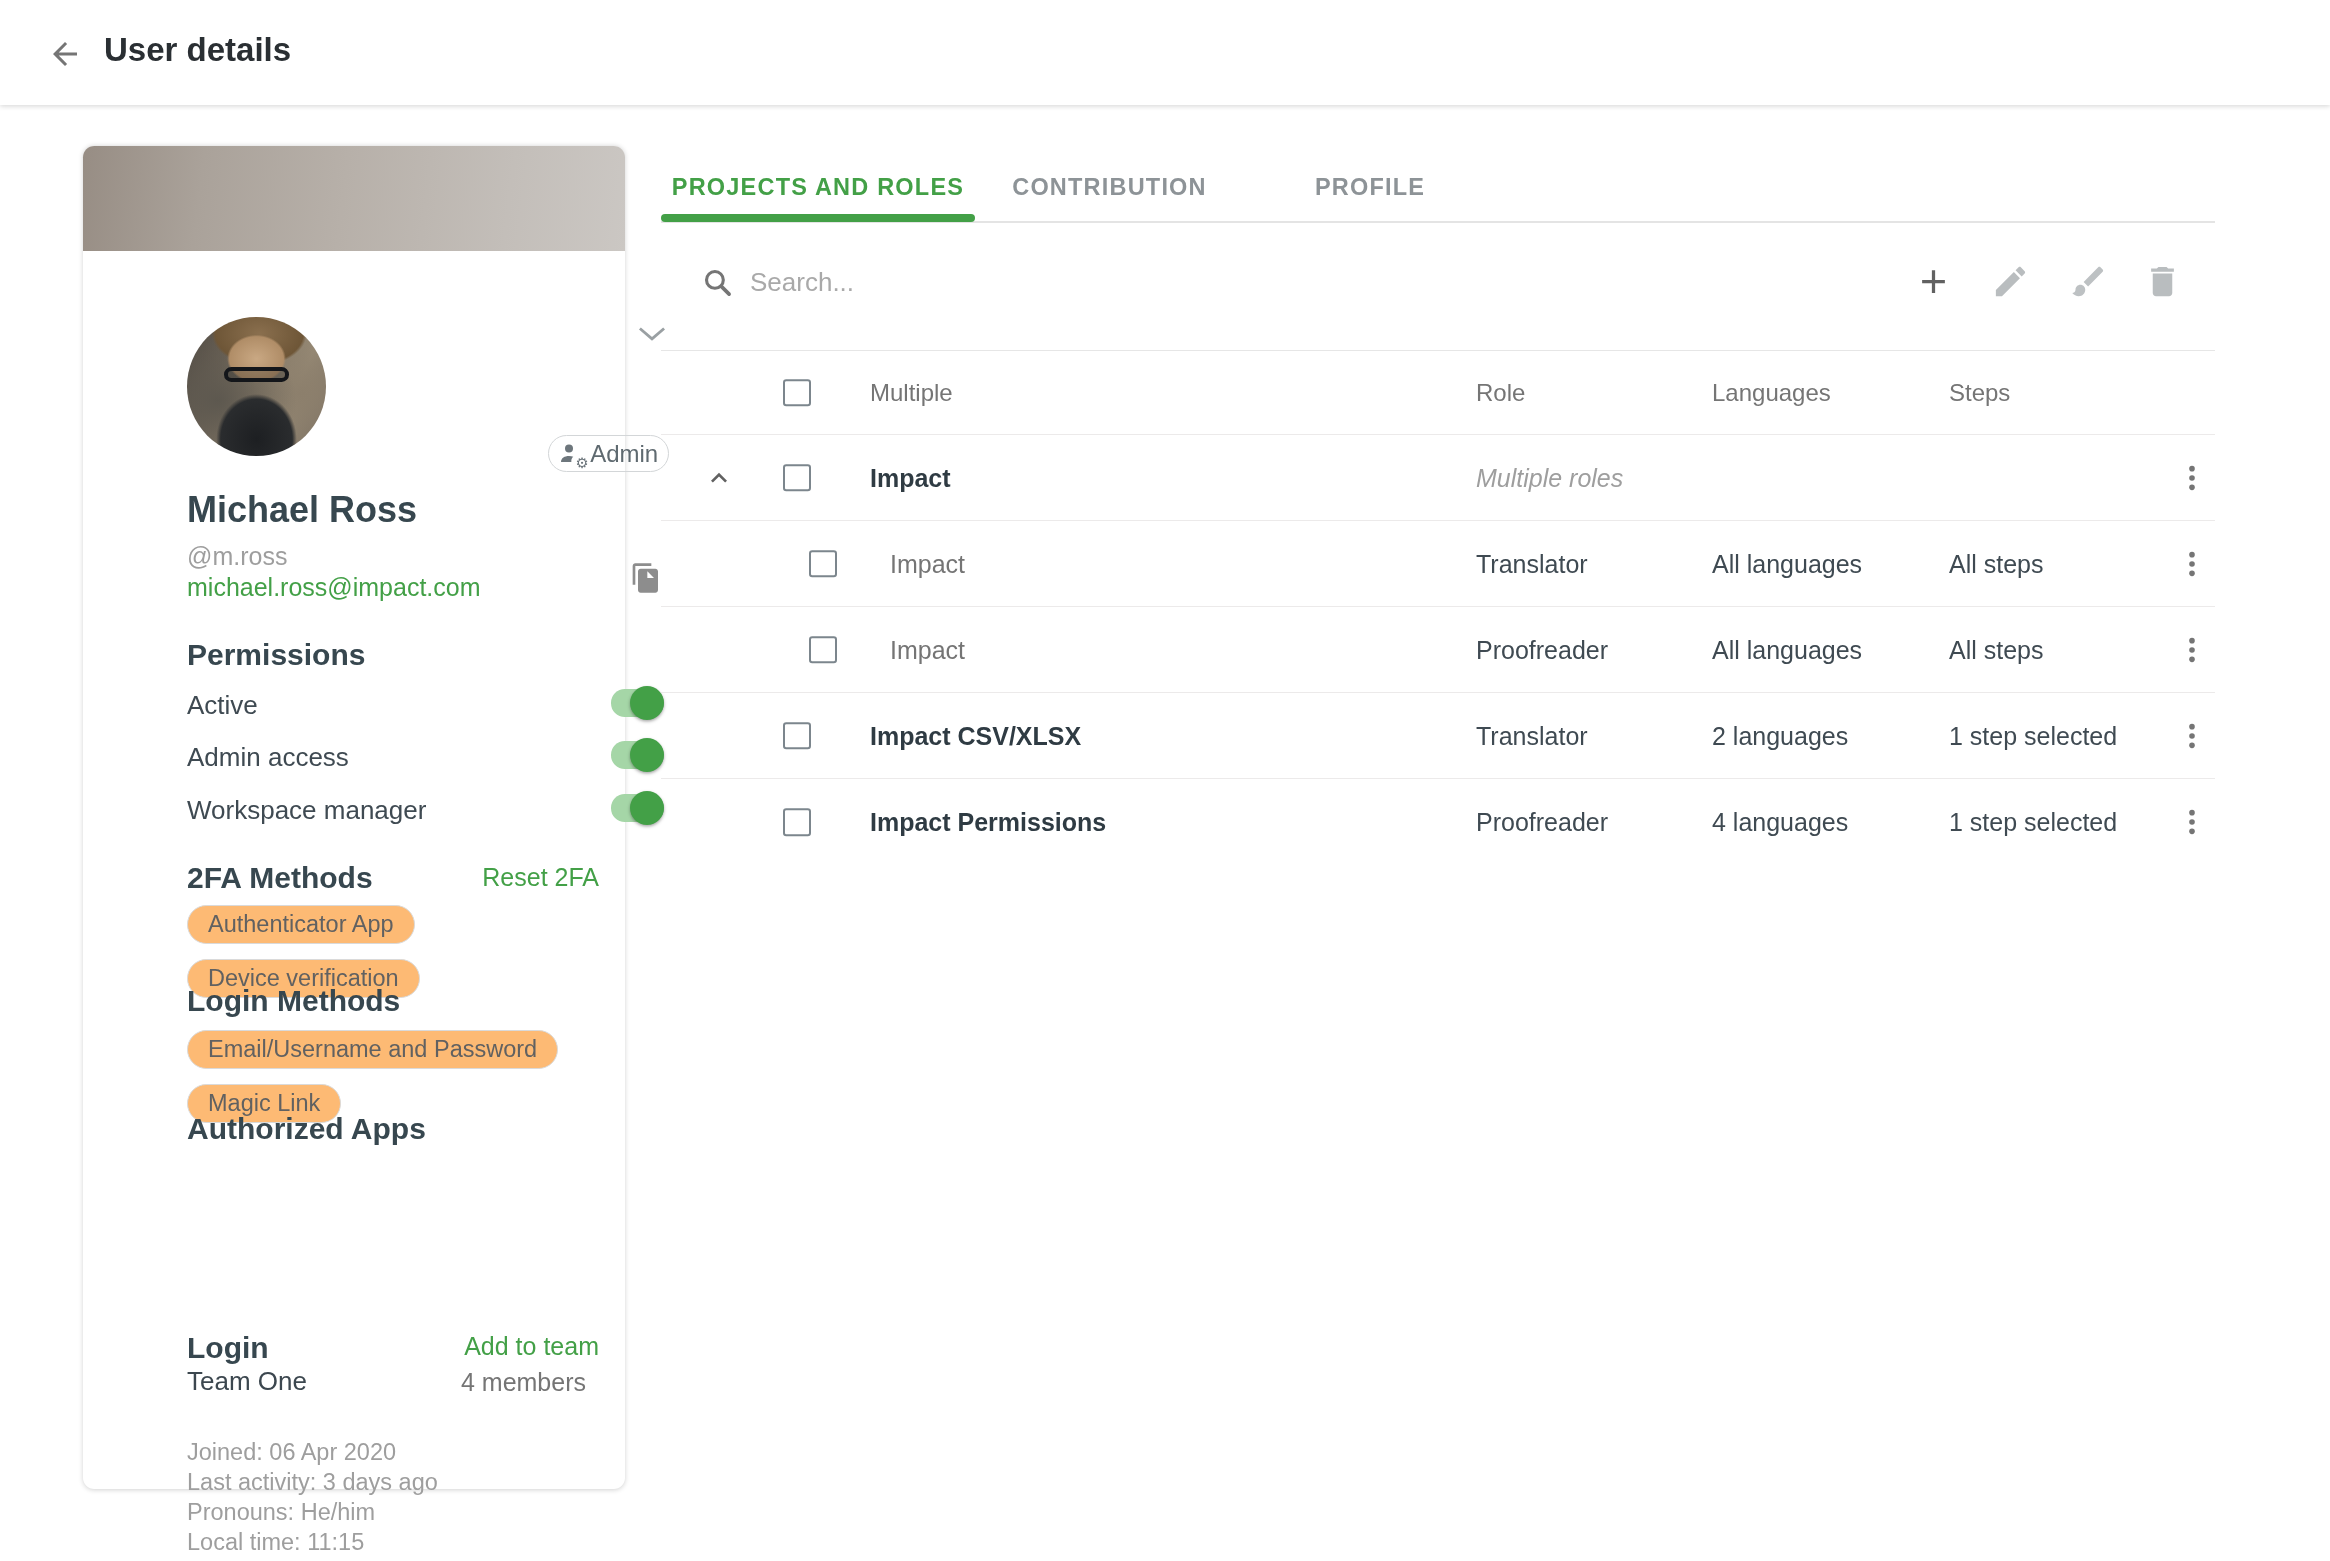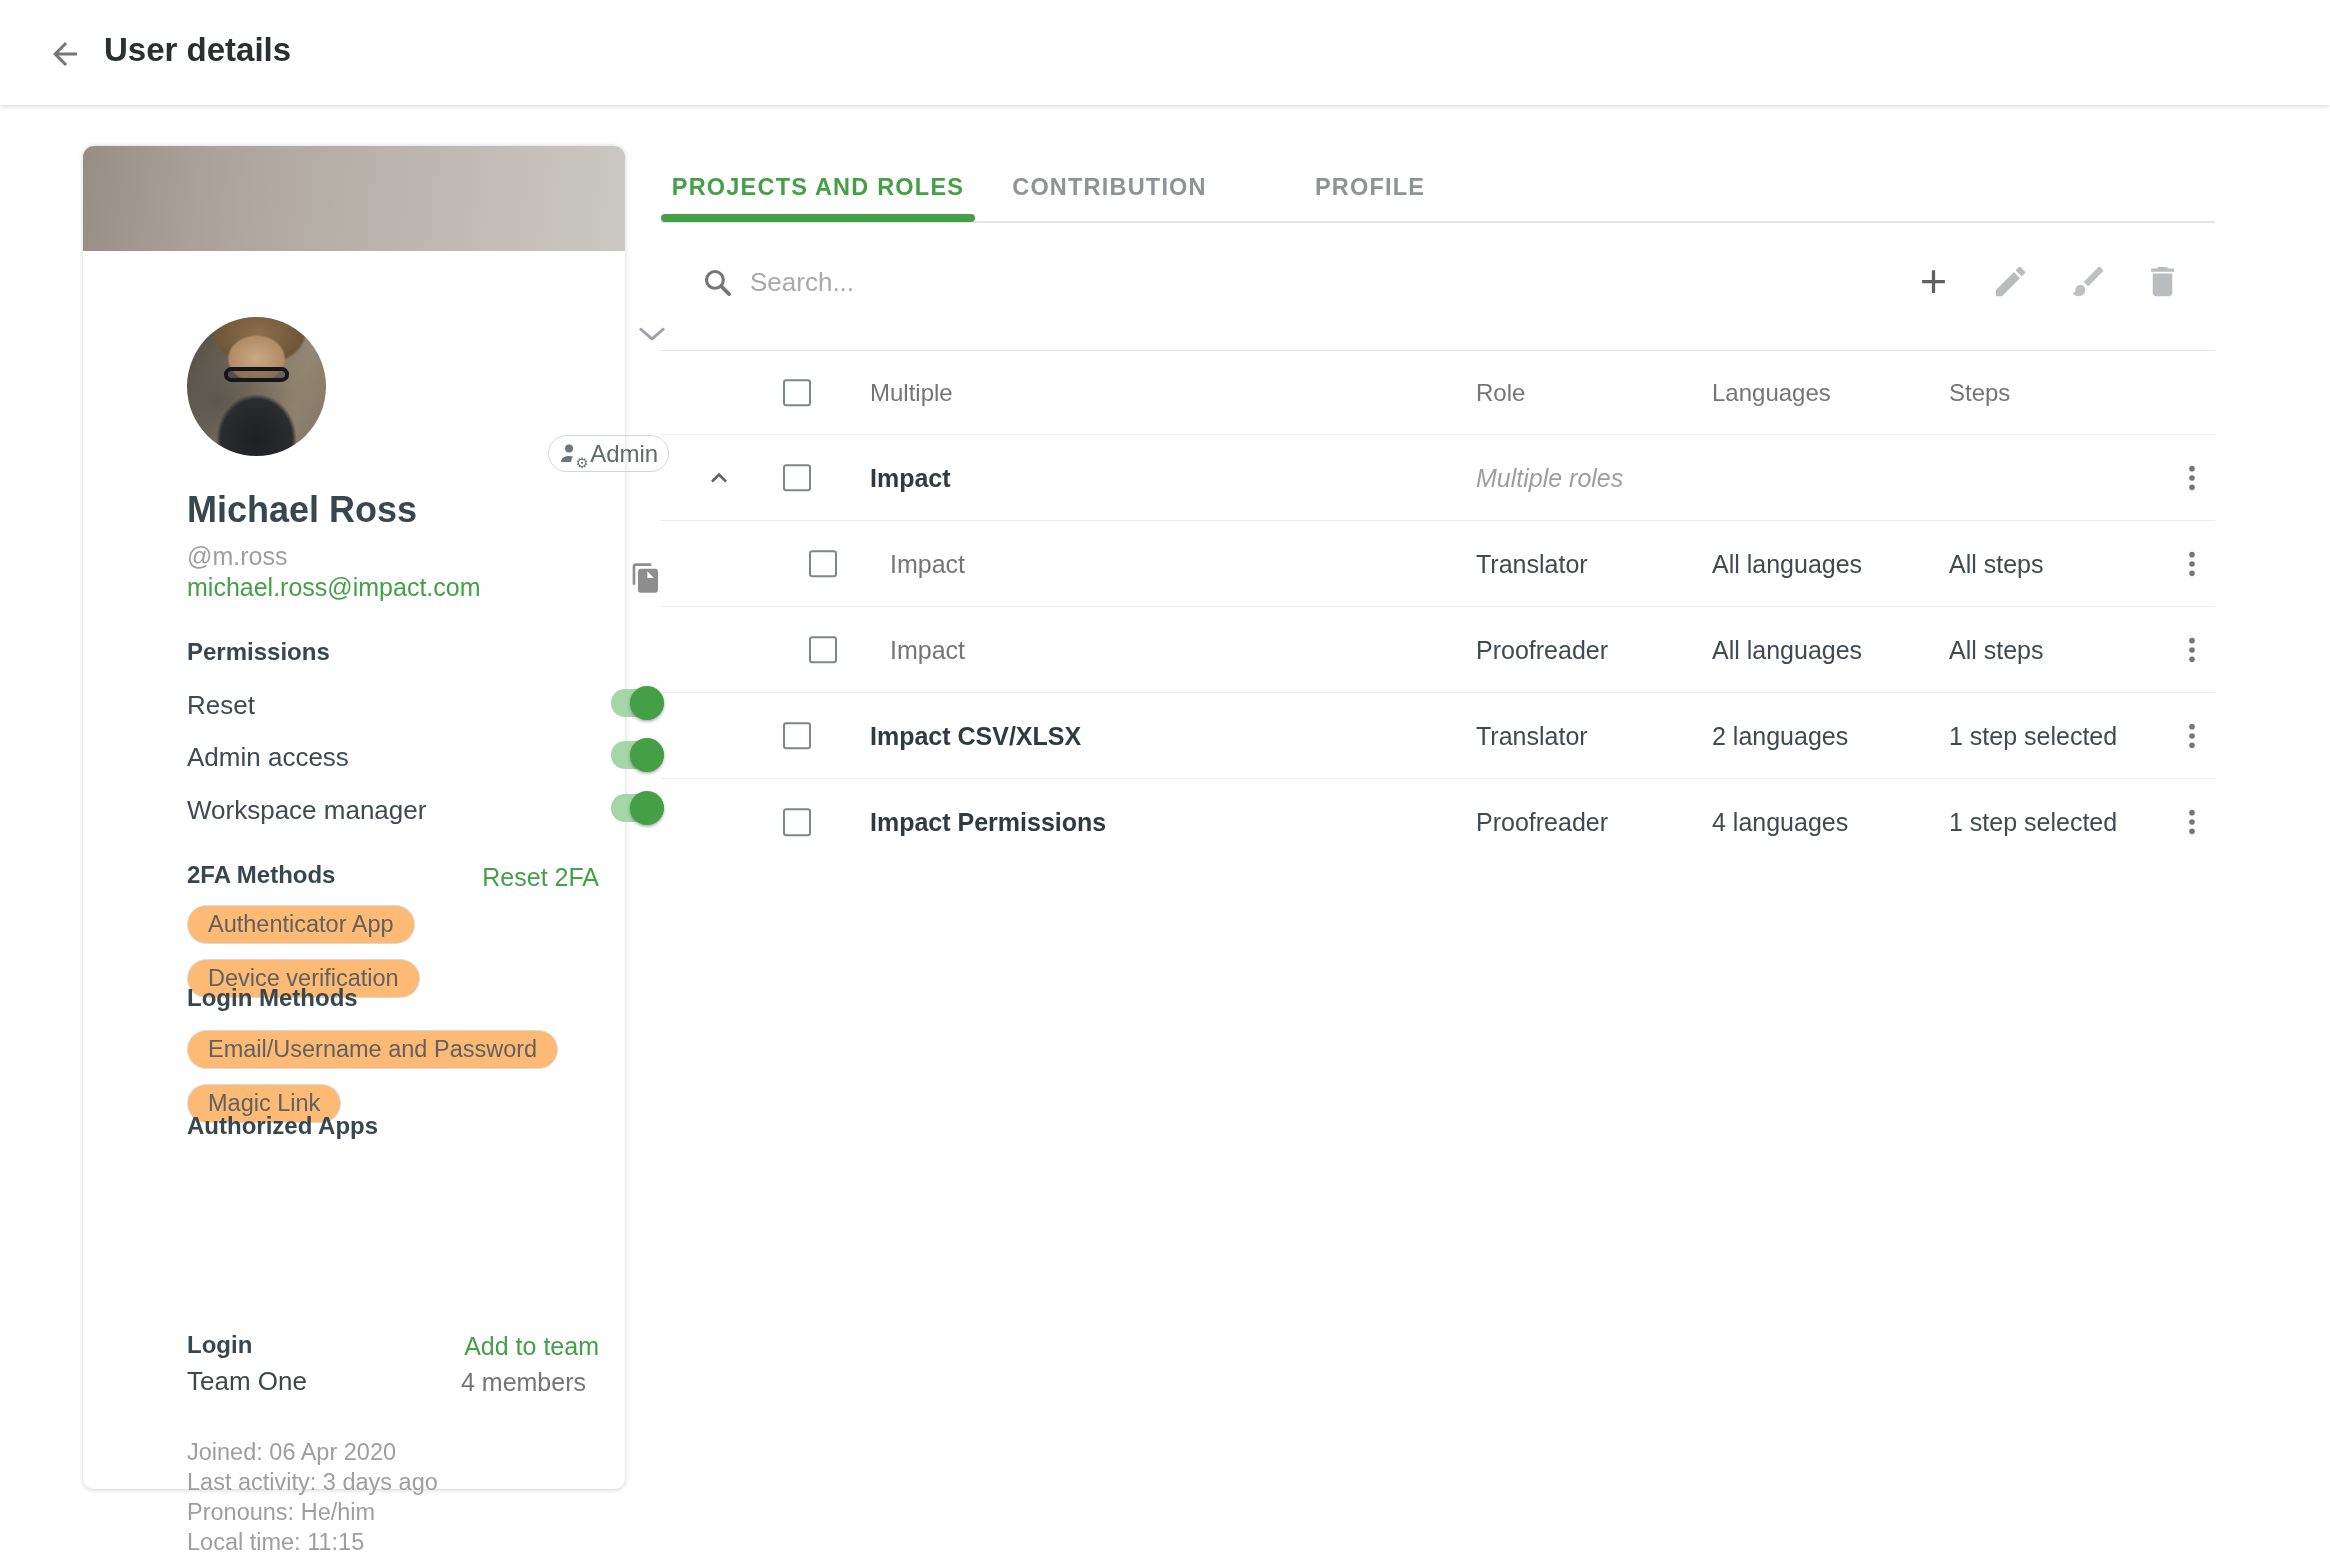--- a/index.html
+++ b/index.html
@@ -41,21 +41,21 @@
   .admin-badge{position:absolute;left:465px;top:289px;width:121px;height:37px;border:1.6px solid #d3d6d8;
           border-radius:18.6px;display:flex;align-items:center;justify-content:center;gap:7.3px;color:#5f6a70;}
   .admin-badge .ab-icon{position:relative;width:24px;height:24px;}
   .admin-badge .gear{position:absolute;right:-5.7px;bottom:-4.9px;font-size:14.6px;color:#6d767c;line-height:1;}
   .admin-badge .ab-label{font-size:24px;}
   .u-name{position:absolute;left:104px;top:343px;font-size:36px;font-weight:700;color:var(--dark);}
   .u-handle{position:absolute;left:104px;top:396px;font-size:25px;color:var(--light-gray);}
   .u-email{position:absolute;left:104px;top:427px;font-size:25px;color:var(--green);cursor:pointer;}
   .copy-btn{position:absolute;left:547px;top:414px;width:32px;height:39px;cursor:pointer;}
 
-  .sec-h{position:absolute;left:104px;font-size:24px;font-weight:700;color:var(--dark);}
+  .sec-h{position:absolute;left:104px;font-size:30px;font-weight:700;color:var(--dark);}
   .green-link{position:absolute;font-size:25px;color:var(--green);cursor:pointer;text-align:right;right:26px;}
 
   .perm-label{position:absolute;left:104px;font-size:26px;color:#3f4a52;}
   .switch{position:absolute;left:528px;width:55px;height:36px;cursor:pointer;}
   .switch .track{position:absolute;left:0;top:4px;width:53px;height:27.5px;border-radius:13.8px;background:var(--track);}
   .switch .thumb{position:absolute;left:19.4px;top:0.8px;width:34px;height:34px;border-radius:50%;background:var(--green);
                  box-shadow:0 1.6px 3.2px rgba(0,0,0,.35);}
 
   .chip-row{position:absolute;left:104px;display:flex;gap:14.6px;flex-wrap:wrap;width:453px;}
   .chip{height:39px;line-height:36px;border:1.6px solid #dadada;border-radius:19.4px;background:#fdba74;
@@ -140,21 +140,21 @@
     <div class="u-name">Michael Ross</div>
     <div class="u-handle">@m.ross</div>
     <div class="u-email">michael.ross@impact.com</div>
     <div class="copy-btn">
       <svg viewBox="0 0 24 24" width="32" height="36">
           <path fill="#8d8d8d" d="M16 1H4c-1.1 0-2 .9-2 2v14h2V3h12V1zm3 4H8c-1.1 0-2 .9-2 2v14c0 1.1.9 2 2 2h11c1.1 0 2-.9 2-2V7c0-1.1-.9-2-2-2zm-1 7h-5V7l5 5z"></path>
         </svg>
     </div>
 
     <div class="sec-h" style="top:492px;">Permissions</div>
-    <div class="perm-label" style="top:544px;">Reset</div>
+    <div class="perm-label" style="top:544px;">Active</div>
     <div class="switch" style="top:539px;">
         <div class="track"></div>
         <div class="thumb"></div>
       </div>
     <div class="perm-label" style="top:596px;">Admin access</div>
     <div class="switch" style="top:591px;">
         <div class="track"></div>
         <div class="thumb"></div>
       </div>
     <div class="perm-label" style="top:649px;">Workspace manager</div>

